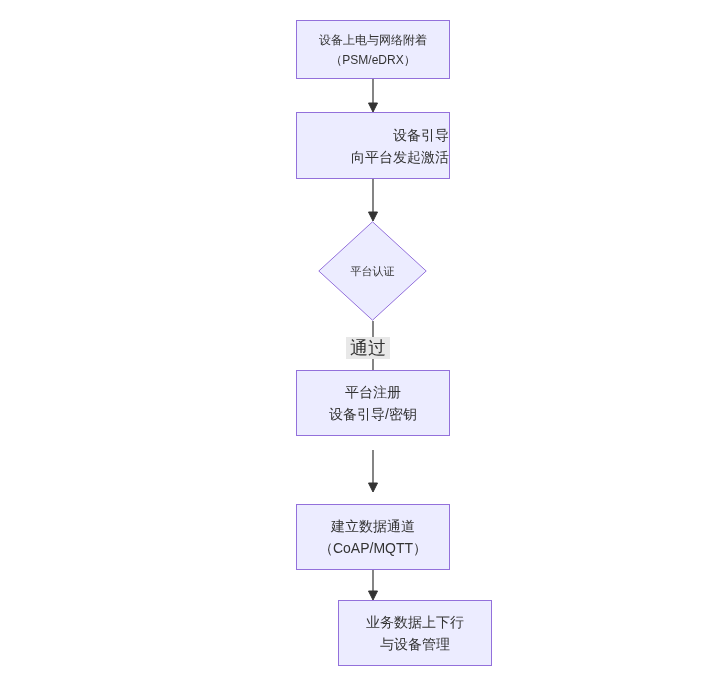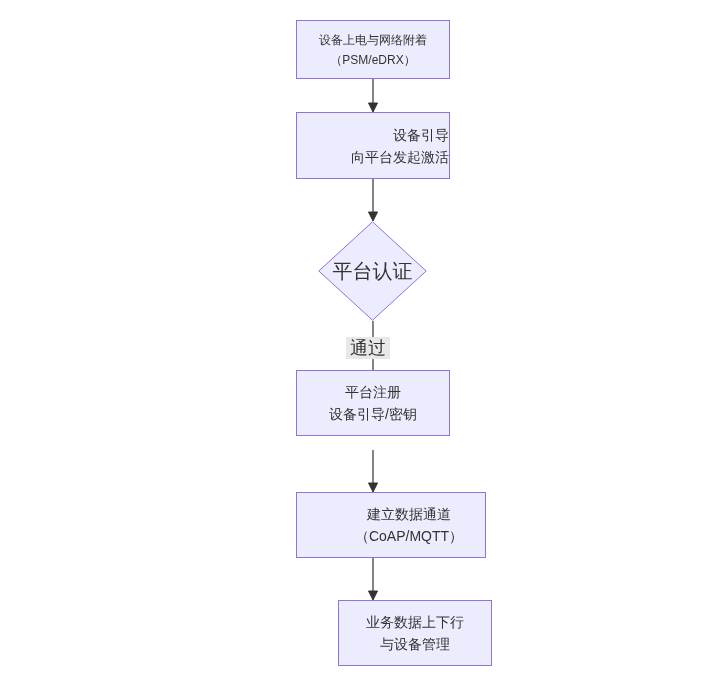--- a/index.html
+++ b/index.html
@@ -34,42 +34,42 @@
     line-height: 22px;
     white-space: nowrap;
   }
   .node.small-text .line {
     font-size: 12px;
     line-height: 20px;
   }
   #node-power     { top: 20px;  height: 57px; }
   #node-bootstrap { top: 112px; height: 65px; align-items: flex-end; }
   #node-register  { top: 370px; height: 64px; }
-  #node-channel   { top: 492px; height: 64px; padding-left: 36px; }
+  #node-channel   { top: 504px; height: 64px; }
   #node-business  { top: 600px; height: 64px; margin-left: 42px; }
 
   #decision-auth {
     position: absolute;
     left: 318px;
     top: 221px;
     width: 109px;
     height: 100px;
   }
   #decision-auth svg {
     position: absolute;
     left: 0; top: 0;
   }
   #decision-auth .decision-label {
     position: absolute;
     left: 0; top: 0;
     width: 100%; height: 100%;
     display: flex;
     align-items: center;
     justify-content: center;
-    font-size: 20px;
+    font-size: 11px;
     color: #333333;
   }
   #edges-layer {
     position: absolute;
     left: 0; top: 0;
     width: 726px;
     height: 700px;
     pointer-events: none;
   }
   #edges-layer line {

